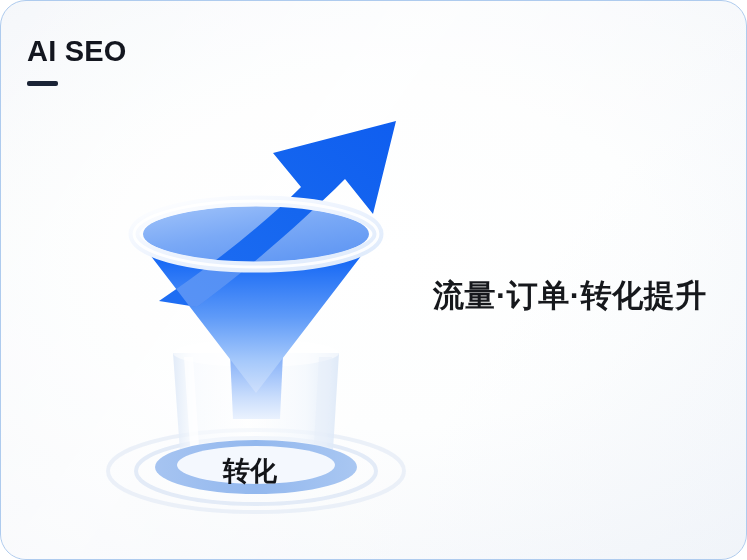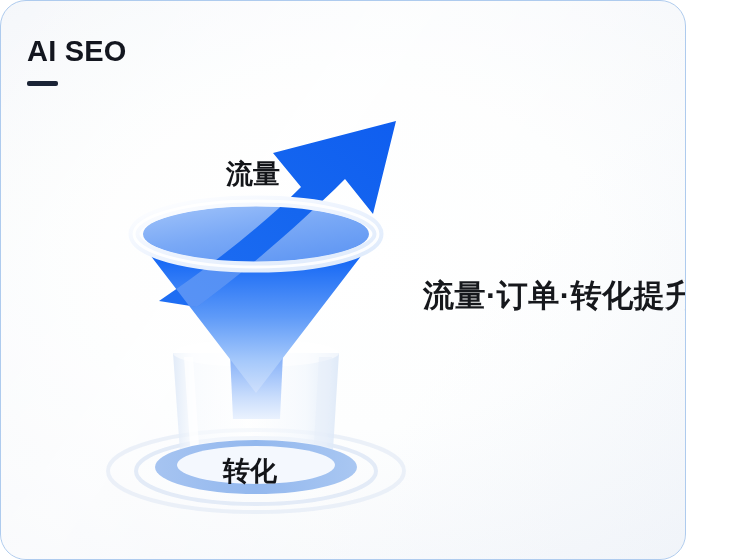--- a/index.html
+++ b/index.html
@@ -10,21 +10,21 @@
   }
   body {
     width: 747px;
     height: 560px;
     overflow: hidden;
     font-family: "Liberation Sans", "DejaVu Sans", sans-serif;
   }
 
   .card {
     position: relative;
-    width: 686px;
+    width: 747px;
     height: 560px;
     box-sizing: border-box;
     border-radius: 26px;
     border: 1.5px solid #aecbee;
     background:
       radial-gradient(115% 95% at 52% 46%, #ffffff 0%, #fdfefe 32%, #f6f8fb 62%, #eef1f6 100%);
     overflow: hidden;
   }
 
   
@@ -57,21 +57,21 @@
     margin-top: 15px;
     width: 31px;
     height: 5px;
     border-radius: 2px;
     background: #1b2436;
   }
 
   
   .tagline {
     position: absolute;
-    left: 422px;
+    left: 432px;
     top: 274px;
     z-index: 6;
     font-size: 31px;
     font-weight: bold;
     color: #16181c;
     letter-spacing: 0.5px;
     white-space: nowrap;
   }
 
   
@@ -219,19 +219,18 @@
         </g>
       </g>
 
       <g>
         <ellipse cx="255" cy="233" rx="122" ry="33" fill="none" stroke="url(#rimGrad)" stroke-width="11"></ellipse>
         <ellipse cx="255" cy="233" rx="122" ry="33" fill="none" stroke="#ffffff" stroke-width="3" opacity="0.9"></ellipse>
       </g>
     </svg>
   </div>
 
-  <div class="label label-traffic">流量</div>
 
   <div class="label label-convert">转化</div>
 
   <div class="tagline">流量·订单·转化提升</div>
 
 </div>
 
 </body></html>

